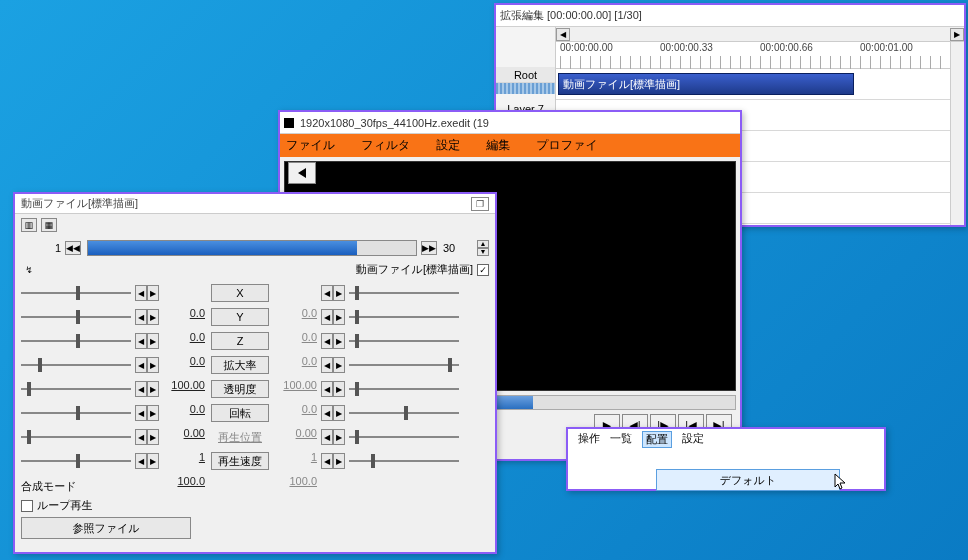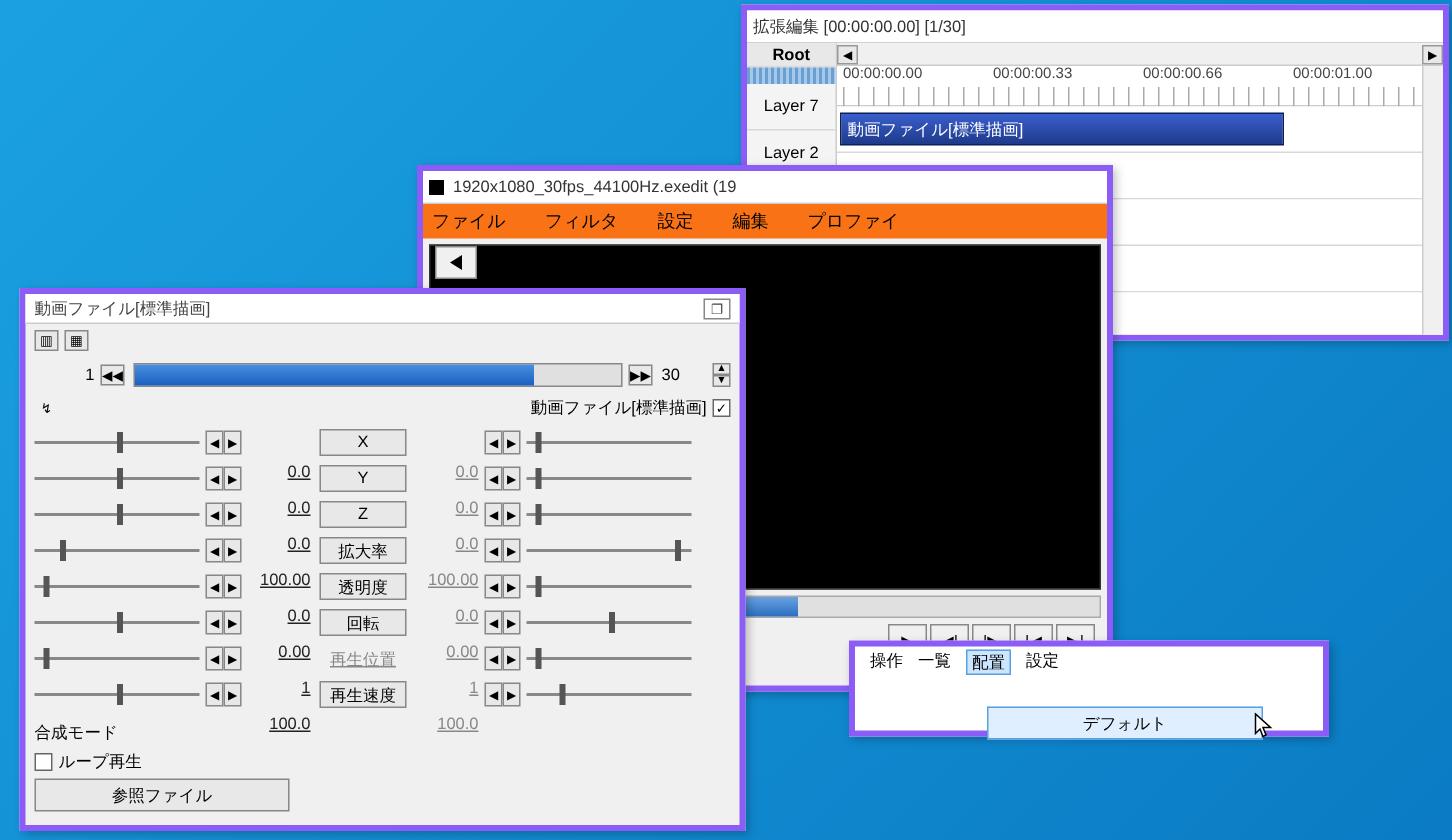--- a/index.html
+++ b/index.html
@@ -5,41 +5,41 @@
   * { box-sizing: border-box; margin: 0; padding: 0; }
   body {
     font-family: "Meiryo UI", "MS UI Gothic", sans-serif;
     font-size: 11px;
     background: linear-gradient(135deg, #1ba1e2 0%, #0a7bc4 100%);
     width: 968px; height: 560px;
     position: relative; overflow: hidden;
   }
   .win {
     position: absolute; background: #f0f0f0;
-    border: 4px solid #8b5cf6;
+    border: 2px solid #8b5cf6;
     box-shadow: 2px 2px 6px rgba(0,0,0,0.25);
   }
   .titlebar {
     background: #fff; height: 22px; display: flex; align-items: center;
     padding: 0 4px; font-size: 11px; color: #333;
     border-bottom: 1px solid #d0d0d0;
   }
   .titlebar .icon-sq { width: 10px; height: 10px; background: #000; margin-right: 6px; }
   .menubar {
     display: flex; gap: 26px; padding: 3px 6px; font-size: 12px;
     background: #f97316;
   }
   .menubar span { cursor: default; }
   
   #tl { left: 494px; top: 3px; width: 472px; height: 224px; }
   #tl .tl-body { display: flex; height: calc(100% - 22px); }
   .tl-left { width: 60px; border-right: 1px solid #ccc; background: #f4f4f4; }
   .tl-right { flex: 1; position: relative; overflow: hidden; background: #fff; }
   .tl-row { height: 31px; border-bottom: 1px solid #d8d8d8; display: flex; align-items: center; justify-content: center; font-size: 11px; }
-  .tl-root { background: #e8e8e8; font-weight: bold; }
+  .tl-root { background: #e8e8e8; font-weight: normal; margin-top: 40px; }
   .tl-hatch { background: repeating-linear-gradient(90deg,#6a9fd4 0 2px,#a6c8e8 2px 4px); height: 11px; }
   .tl-scroll { height: 15px; background: #f0f0f0; border-bottom: 1px solid #ccc; position: relative; display:flex; align-items:center;}
   .tl-scroll .ar { width:14px; height:13px; border:1px solid #999; background:#e8e8e8; display:flex; align-items:center; justify-content:center; font-size:8px;}
   .tl-ruler { height: 27px; border-bottom: 1px solid #ccc; position: relative; font-size: 10px; color:#444; background:#fff;}
   .tl-ruler .ticklbl { position:absolute; top:0; font-size:10px;}
   .tl-ruler .minor { position:absolute; top:14px; width:1px; height:13px; background:#aaa;}
   .tl-track { height: 31px; border-bottom: 1px solid #d8d8d8; position: relative; background:#fff;}
   .tl-clip {
     position:absolute; top:4px; height:22px;
     background: linear-gradient(#3a5fcd,#1e3a8a);

